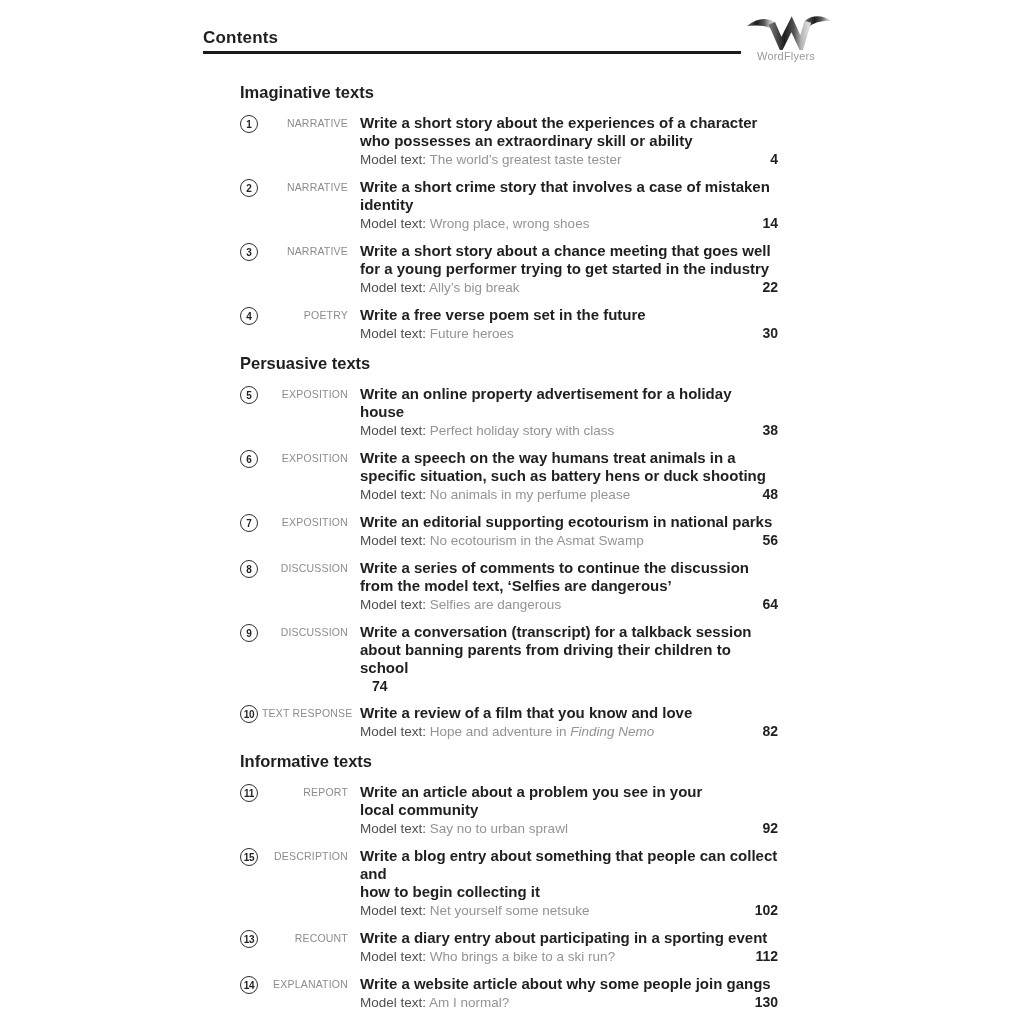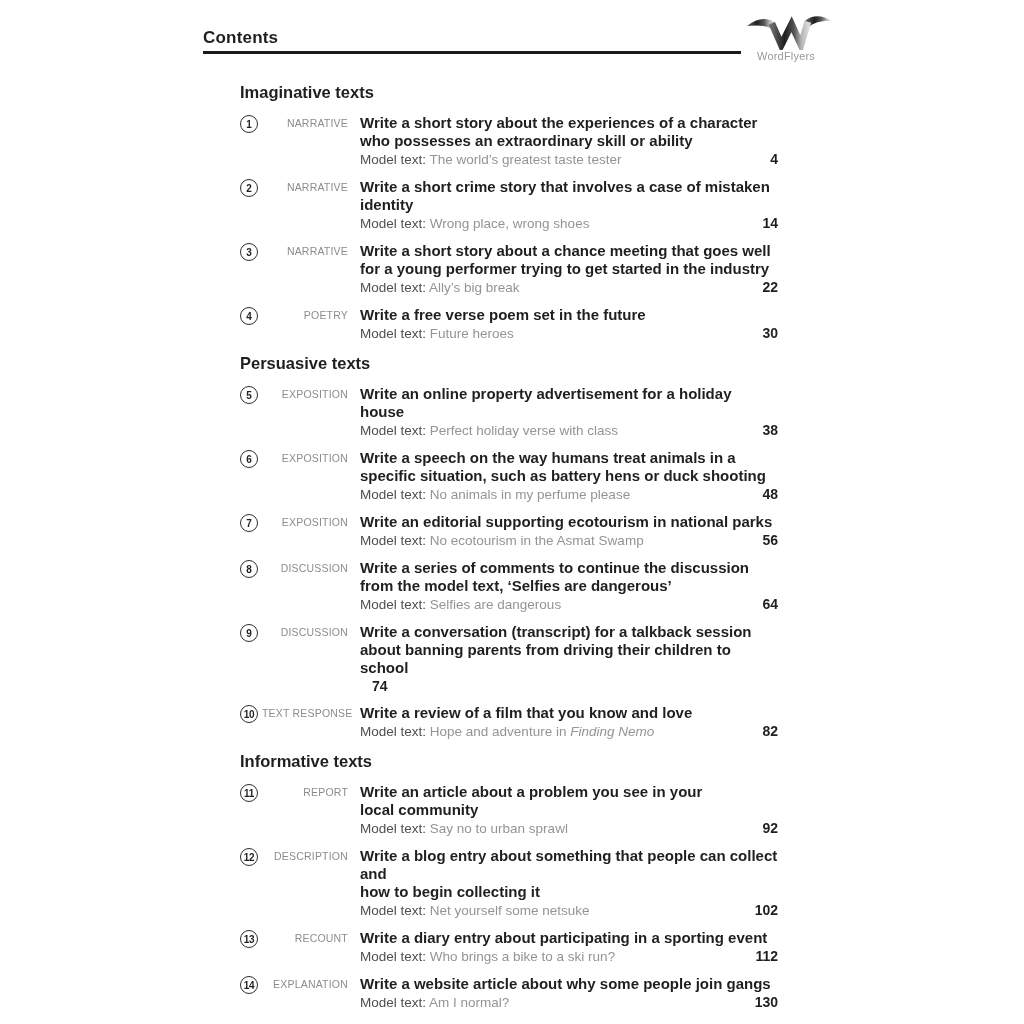--- a/index.html
+++ b/index.html
@@ -222,21 +222,21 @@
   <div class="toc-item">
     <div class="num-circle">
       <span>5</span>
     </div>
     <div class="category-label">EXPOSITION</div>
     <div class="item-content">
       <div class="desc">
                 <div class="desc-line">Write an online property advertisement for a holiday house</div>
               </div>
       <div class="model-line">
-        <span class="model-text"><span class="model-prefix">Model text:</span> <span class="model-title">Perfect holiday verse with class</span><i class="model-title-italic"></i></span>
+        <span class="model-text"><span class="model-prefix">Model text:</span> <span class="model-title">Perfect holiday story with class</span><i class="model-title-italic"></i></span>
         <span class="page-num">38</span>
       </div>
     </div>
   </div>
 
   <div class="toc-item">
     <div class="num-circle">
       <span>6</span>
     </div>
     <div class="category-label">EXPOSITION</div>
@@ -334,21 +334,21 @@
               </div>
       <div class="model-line">
         <span class="model-text"><span class="model-prefix">Model text:</span> <span class="model-title">Say no to urban sprawl</span><i class="model-title-italic"></i></span>
         <span class="page-num">92</span>
       </div>
     </div>
   </div>
 
   <div class="toc-item">
     <div class="num-circle">
-      <span>12</span>
+      <span>15</span>
     </div>
     <div class="category-label">DESCRIPTION</div>
     <div class="item-content">
       <div class="desc">
                 <div class="desc-line">Write a blog entry about something that people can collect and</div>
                 <div class="desc-line">how to begin collecting it</div>
               </div>
       <div class="model-line">
         <span class="model-text"><span class="model-prefix">Model text:</span> <span class="model-title">Net yourself some netsuke</span><i class="model-title-italic"></i></span>
         <span class="page-num">102</span>

